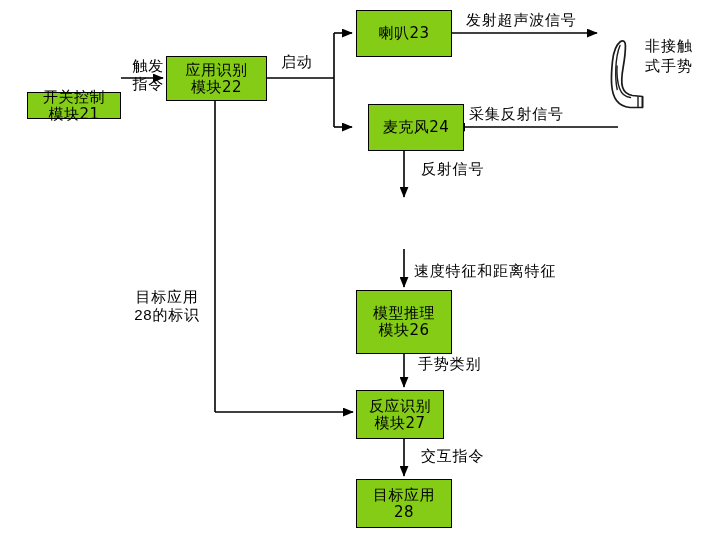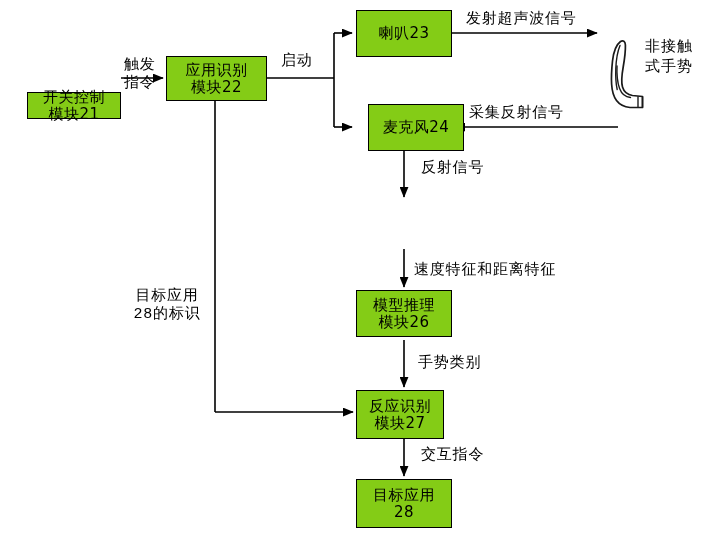--- a/index.html
+++ b/index.html
@@ -41,21 +41,21 @@
   .node .ln {
     display: block;
     white-space: nowrap;
     font-family: "DejaVu Sans", "Liberation Sans", sans-serif;
     font-size: 15px;
     letter-spacing: 0.5px;
     color: #000000;
   }
   .edge-label {
     position: absolute;
-    font-family: Liberation Mono, monospace;
+    font-family: Liberation Sans, sans-serif;
     font-size: 15px;
     letter-spacing: 0.8px;
     color: #000000;
     background: transparent;
     white-space: nowrap;
     line-height: 1.18;
     z-index: 4;
   }
   .edge-label.two-line {
     text-align: center;
@@ -141,36 +141,36 @@
 
   <div class="node" style="left:356px; top:10px; width:96px; height:47px;">
     <span class="ln">喇叭23</span>
   </div>
 
   <div class="node" style="left:368px; top:104px; width:96px; height:47px;">
     <span class="ln">麦克风24</span>
   </div>
 
 
-  <div class="node" style="left:356px; top:290px; width:96px; height:47px;">
+  <div class="node" style="left:356px; top:290px; width:96px; height:64px;">
     <span class="ln">模型推理</span>
     <span class="ln">模块26</span>
   </div>
 
   <div class="node" style="left:356px; top:390px; width:88px; height:49px;">
     <span class="ln">反应识别</span>
     <span class="ln">模块27</span>
   </div>
 
   <div class="node" style="left:356px; top:479px; width:96px; height:49px;">
     <span class="ln">目标应用</span>
     <span class="ln">28</span>
   </div>
 
-  <div class="edge-label two-line" style="left:124px; top:57px; width:40px; text-align:left;">
+  <div class="edge-label two-line" style="left:124px; top:57px; width:40px; text-align:right;">
     <div>触发</div>
     <div>指令</div>
   </div>
 
   <div class="edge-label" style="left:281px; top:53px;">启动</div>
 
   <div class="edge-label" style="left:466px; top:11px;">发射超声波信号</div>
 
   <div class="edge-label" style="left:469px; top:105px;">采集反射信号</div>
 

